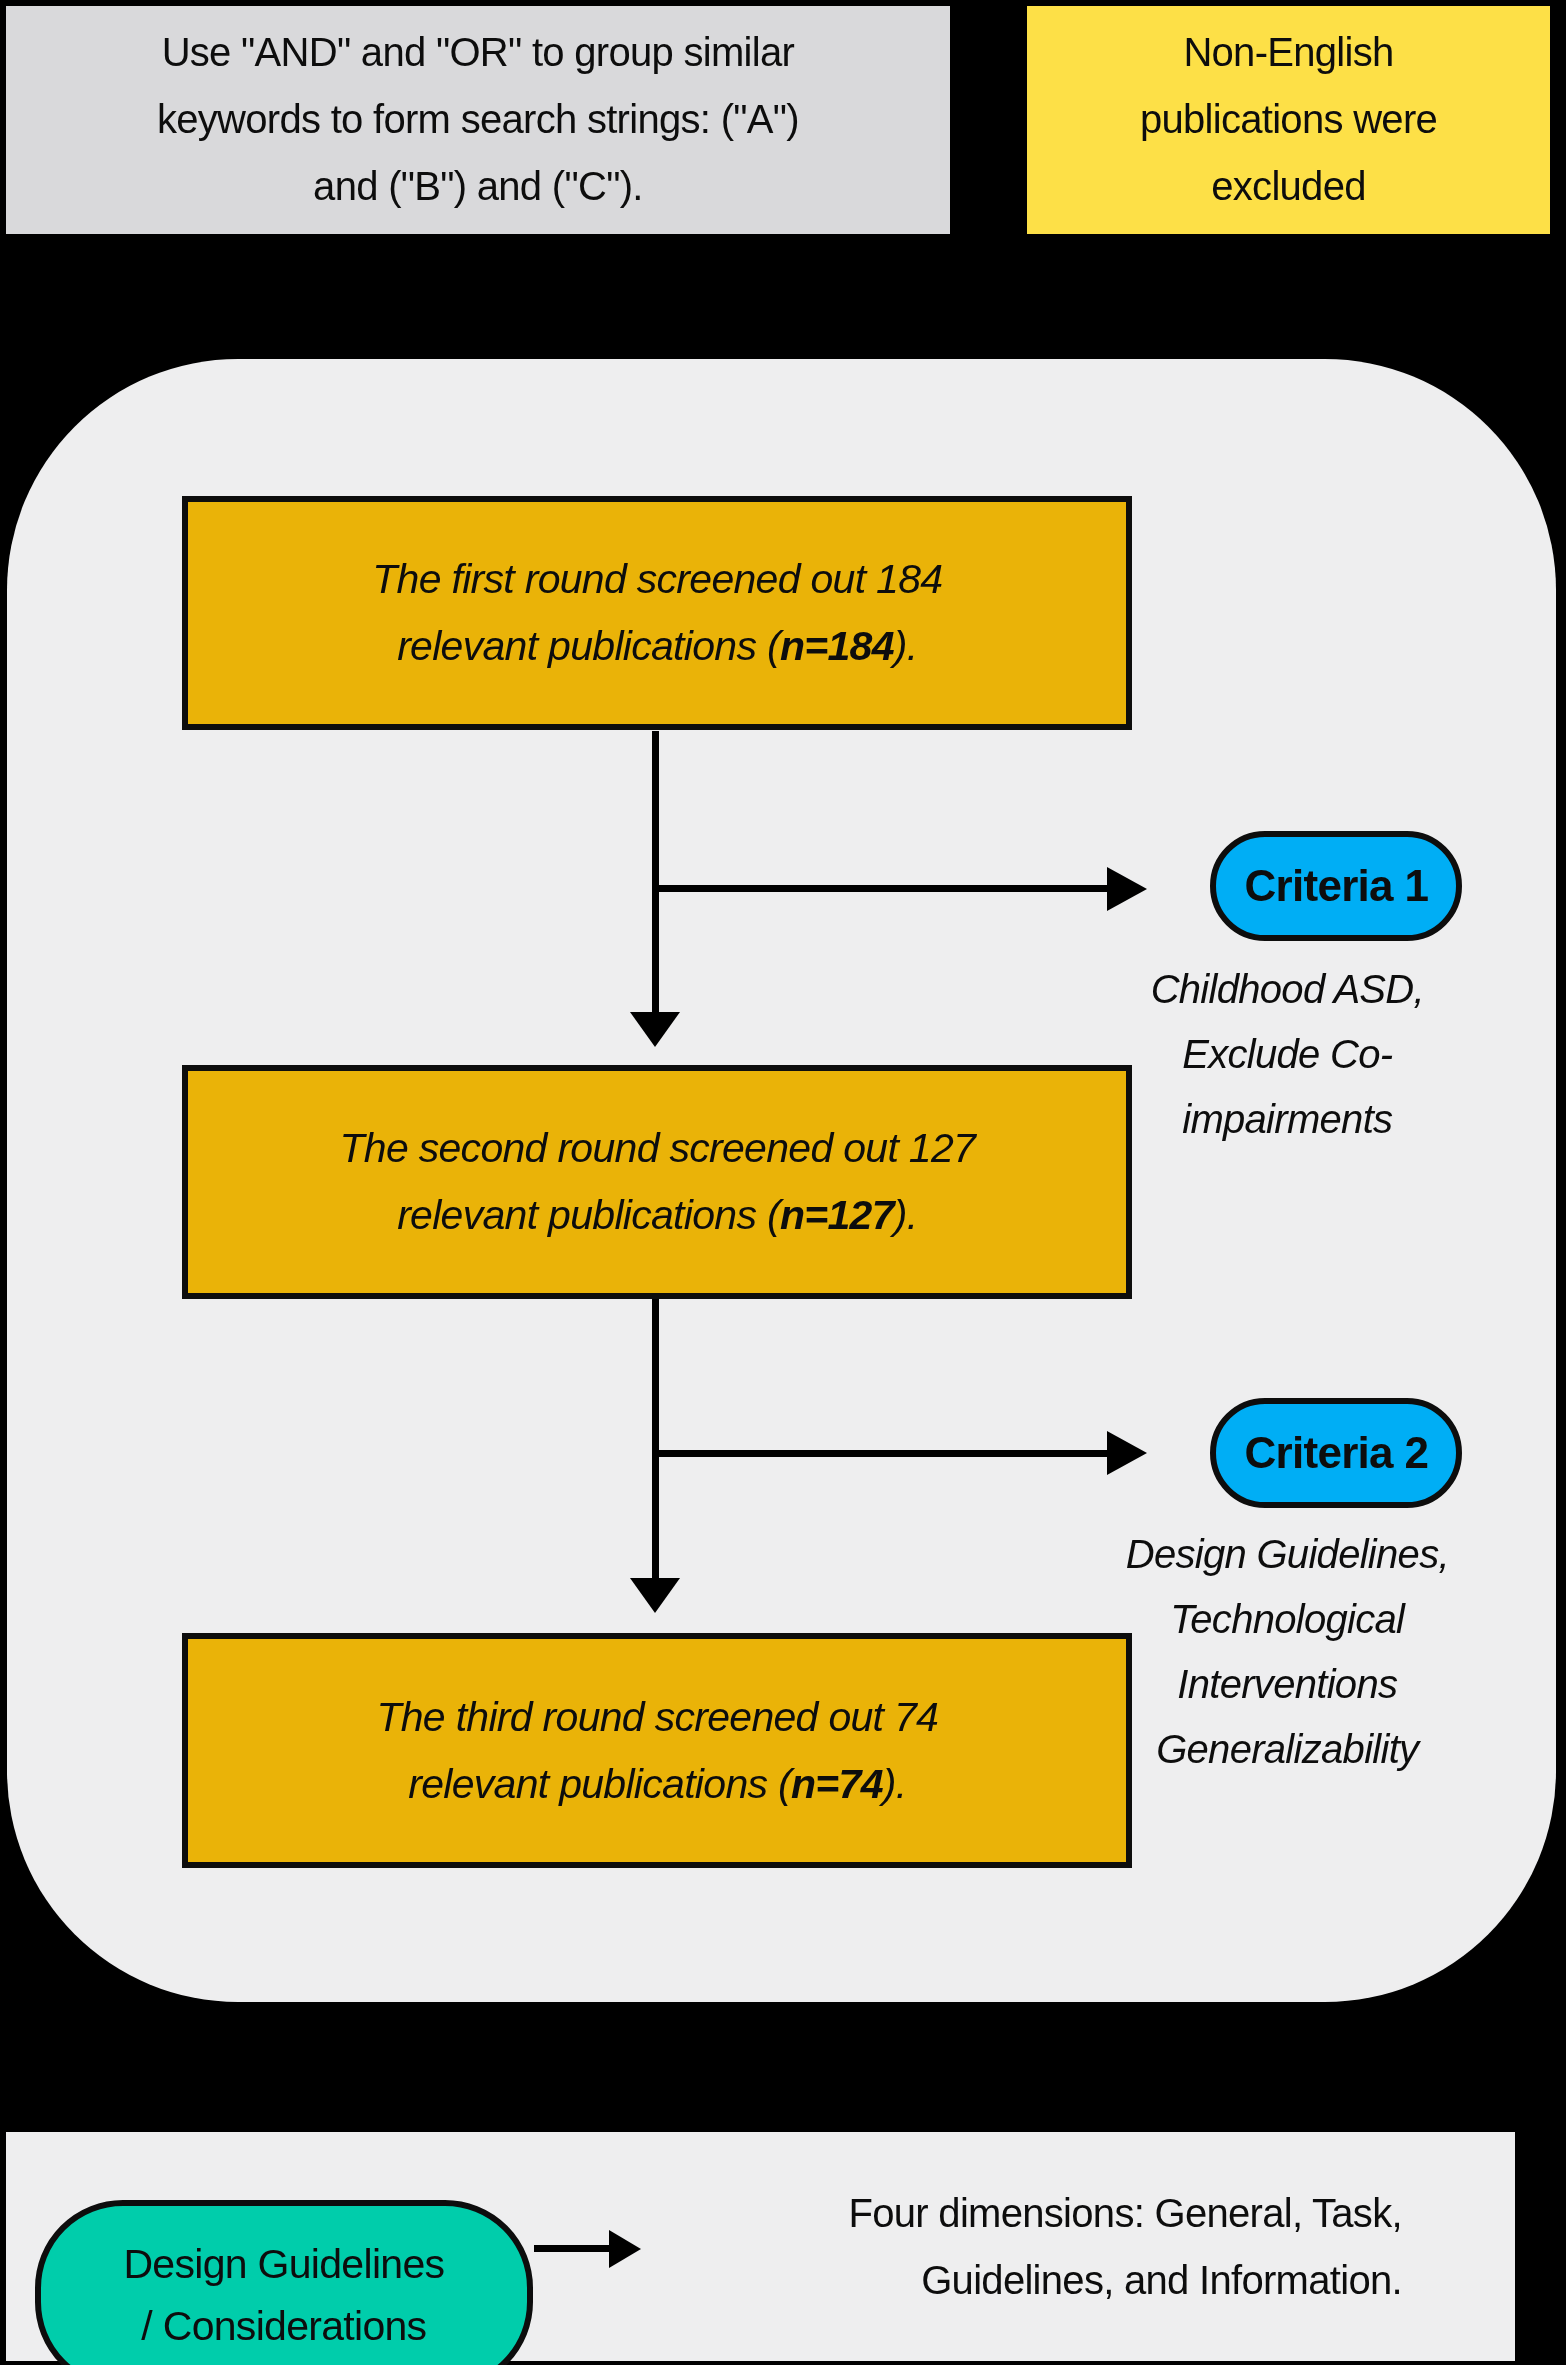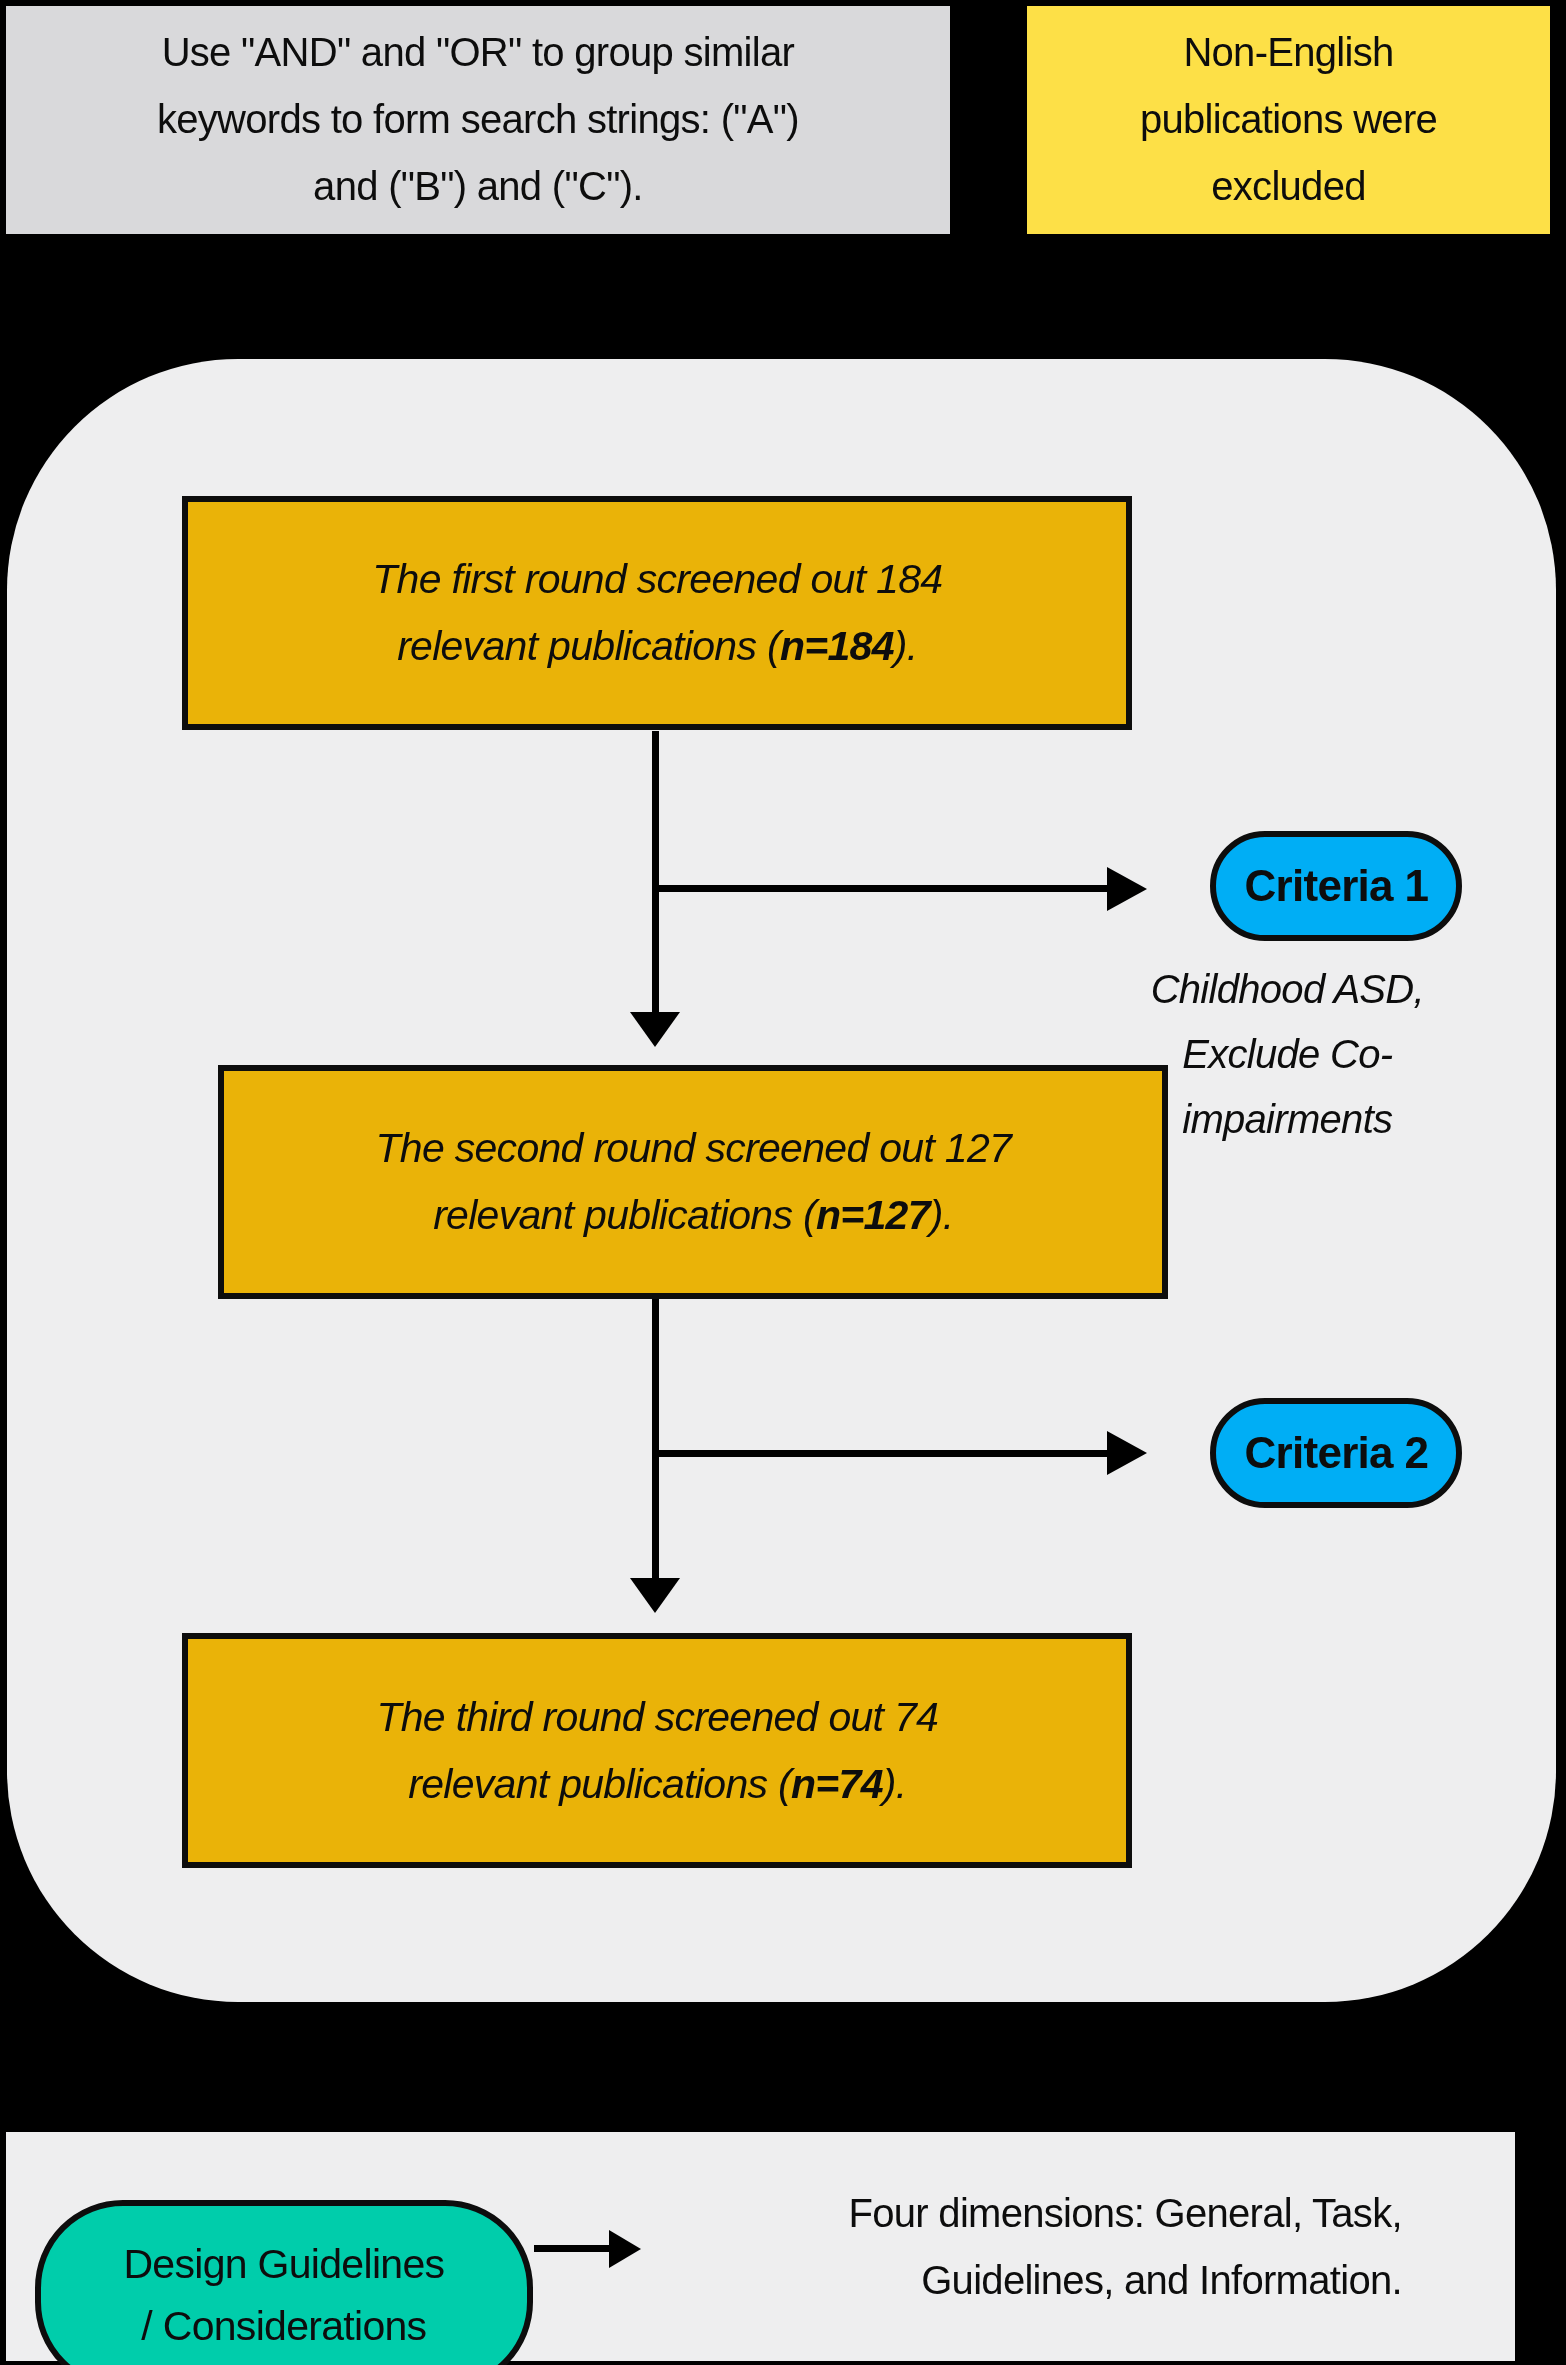--- a/index.html
+++ b/index.html
@@ -87,33 +87,39 @@
 
     <div class="pill-blue center-col" style="top:472px;">
       <div class="pill-label">Criteria 1</div>
     </div>
     <div class="crit-desc" style="left:1126px;top:598px;width:308px;">
       <div class="desc-line">Childhood ASD,</div>
       <div class="desc-line">Exclude Co-</div>
       <div class="desc-line">impairments</div>
     </div>
 
-    <div class="flow-box center-col" style="top:706px;margin-left:36px;">
+    <div class="flow-box center-col" style="top:706px;">
       <div class="flow-line">The second round screened out 127</div>
       <div class="flow-line"><span>relevant publications (</span><b>n=127</b><span>).</span></div>
     </div>
 
     <div class="v-line" style="left:645px;top:940px;height:279px;"></div>
     <div class="head-down" style="left:623px;top:1219px;"></div>
 
     <div class="h-line" style="left:648px;top:1091px;width:453px;"></div>
     <div class="head-right" style="left:1100px;top:1072px;"></div>
 
     <div class="pill-blue center-col" style="top:1039px;">
       <div class="pill-label">Criteria 2</div>
+    </div>
+    <div class="crit-desc" style="left:1115px;top:1163px;width:330px;">
+      <div class="desc-line">Design Guidelines,</div>
+      <div class="desc-line">Technological</div>
+      <div class="desc-line">Interventions</div>
+      <div class="desc-line">Generalizability</div>
     </div>
 
     <div class="flow-box center-col" style="top:1274px;height:223px;">
       <div class="flow-line">The third round screened out 74</div>
       <div class="flow-line"><span>relevant publications (</span><b>n=74</b><span>).</span></div>
     </div>
 
   </div>
 
   <div class="bottom-bar">

